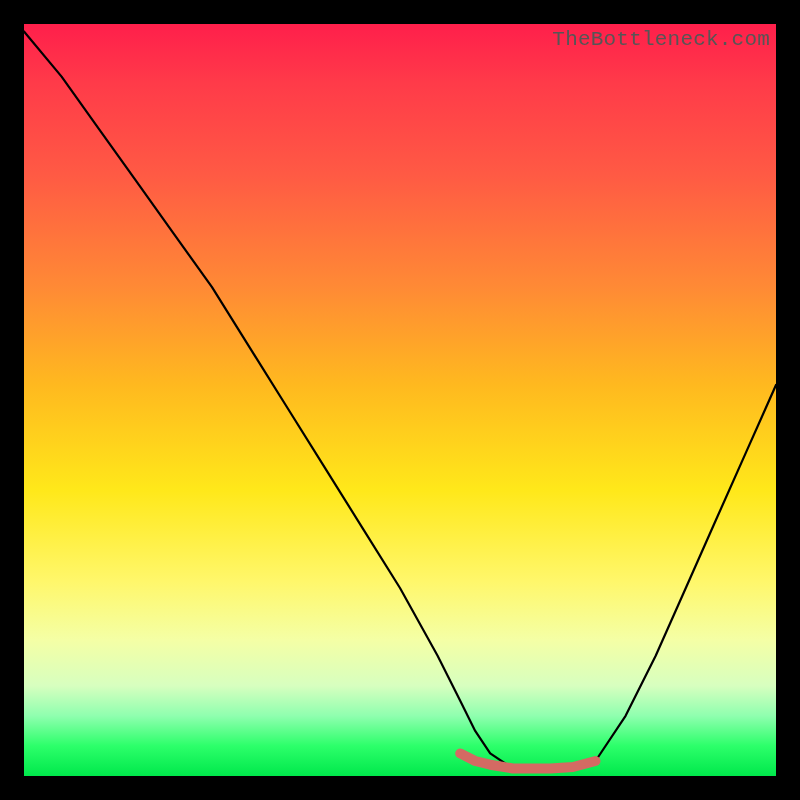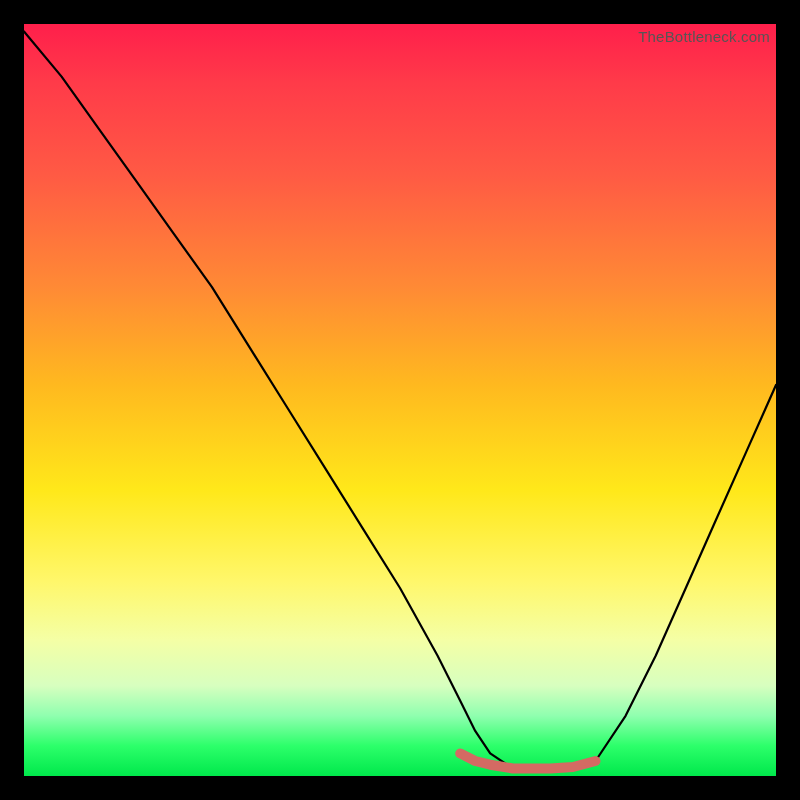--- a/index.html
+++ b/index.html
@@ -38,24 +38,25 @@
       #8fffaf 92%,
       #2cff6a 96%,
       #00e84b 100%
     );
   }
   .watermark {
     position: absolute;
     top: 4px;
     right: 6px;
     color: #565656;
-    font-size: 15px;
+    font-size: 21px;
     font-weight: 400;
     letter-spacing: 0.2px;
     user-select: none;
+    font-family: Liberation Mono, monospace;
   }
   svg.curve {
     position: absolute;
     left: 0;
     top: 0;
     width: 752px;
     height: 752px;
     overflow: visible;
   }
 </style>

